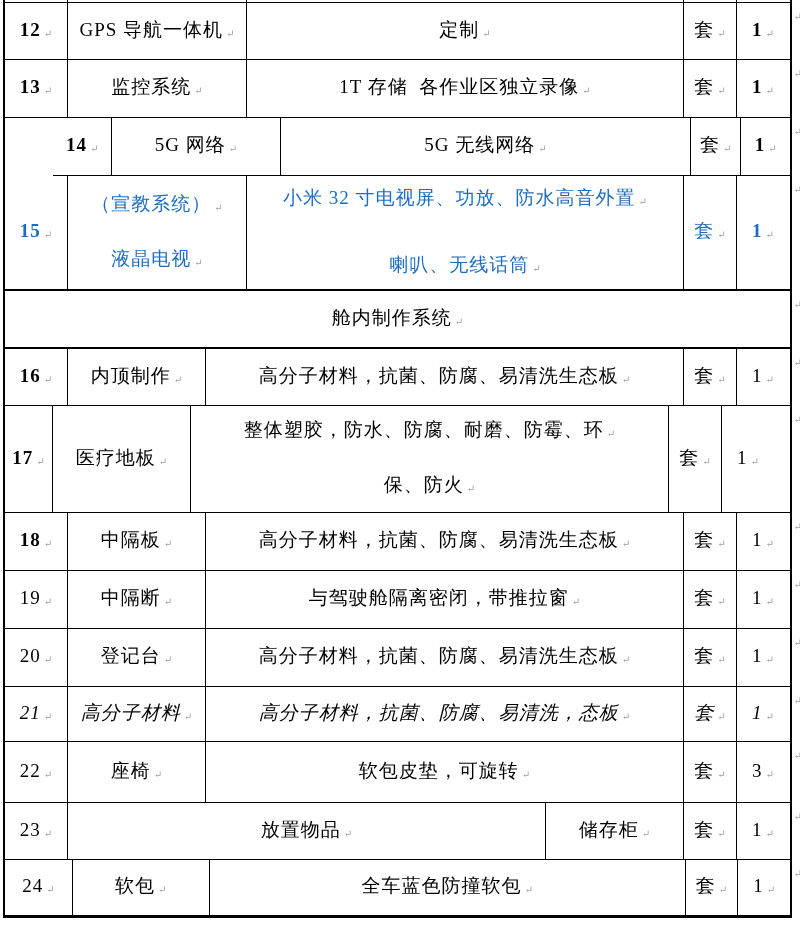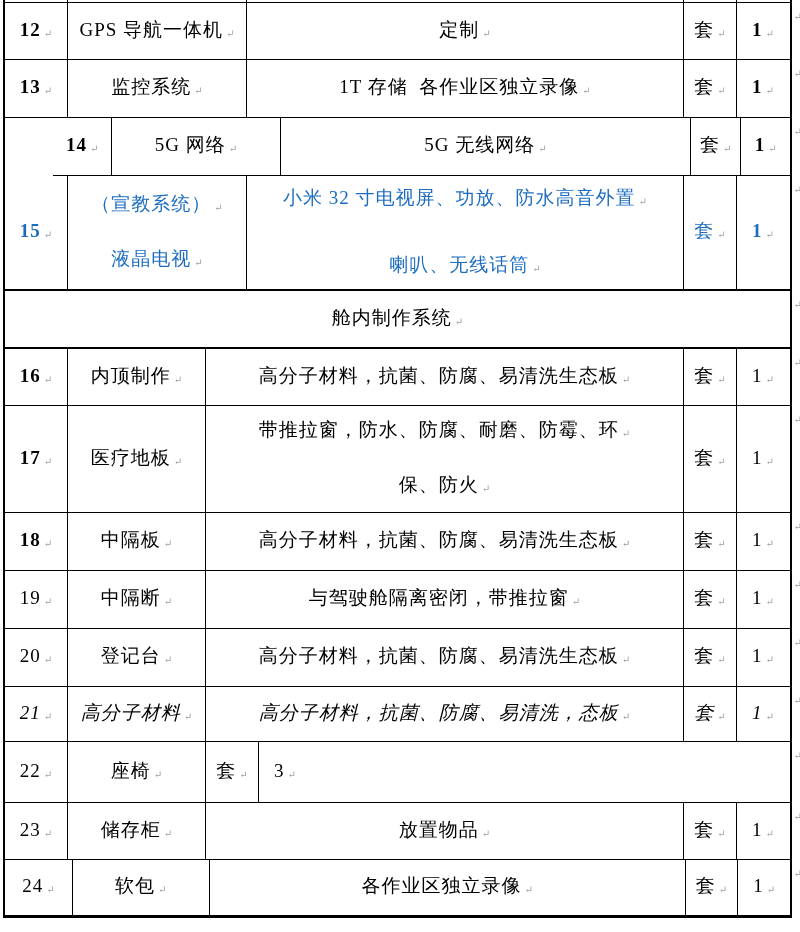--- a/index.html
+++ b/index.html
@@ -125,28 +125,28 @@
         </div>
         <div class="cell" style="width: 53px;">
           <div class="line"><span>套</span><span class="mark">↵</span></div>
         </div>
         <div class="cell last" style="width: 52px;">
           <div class="line"><span>1</span><span class="mark">↵</span></div>
         </div>
         <span class="rowmark">↵</span>
       </div>
       <div class="row" style="height: 107px;">
-        <div class="cell" style="width: 63px;">
+        <div class="cell" style="width: 48px;">
           <div class="line bold"><span>17</span><span class="mark">↵</span></div>
         </div>
         <div class="cell" style="width: 138px;">
           <div class="line"><span>医疗地板</span><span class="mark">↵</span></div>
         </div>
         <div class="cell" style="width: 478px;">
-          <div class="line"><span>带推拉窗，防水、防腐、耐磨、防霉、环</span><span class="mark">↵</span></div>
+          <div class="line"><span>整体塑胶，防水、防腐、耐磨、防霉、环</span><span class="mark">↵</span></div>
           <div class="line"><span>保、防火</span><span class="mark">↵</span></div>
         </div>
         <div class="cell" style="width: 53px;">
           <div class="line"><span>套</span><span class="mark">↵</span></div>
         </div>
         <div class="cell last" style="width: 52px;">
           <div class="line"><span>1</span><span class="mark">↵</span></div>
         </div>
         <span class="rowmark">↵</span>
       </div>
@@ -222,55 +222,58 @@
         </div>
         <span class="rowmark">↵</span>
       </div>
       <div class="row" style="height: 61px;">
         <div class="cell" style="width: 63px;">
           <div class="line"><span>22</span><span class="mark">↵</span></div>
         </div>
         <div class="cell" style="width: 138px;">
           <div class="line"><span>座椅</span><span class="mark">↵</span></div>
         </div>
+        <div class="cell" style="width: 478px;">
+          <div class="line"><span>软包皮垫，可旋转</span><span class="mark">↵</span></div>
+        </div>
         <div class="cell" style="width: 53px;">
           <div class="line"><span>套</span><span class="mark">↵</span></div>
         </div>
         <div class="cell last" style="width: 52px;">
           <div class="line"><span>3</span><span class="mark">↵</span></div>
         </div>
         <span class="rowmark">↵</span>
       </div>
       <div class="row" style="height: 57px;">
         <div class="cell" style="width: 63px;">
           <div class="line"><span>23</span><span class="mark">↵</span></div>
         </div>
+        <div class="cell" style="width: 478px;">
+          <div class="line"><span>放置物品</span><span class="mark">↵</span></div>
+        </div>
         <div class="cell" style="width: 138px;">
           <div class="line"><span>储存柜</span><span class="mark">↵</span></div>
-        </div>
-        <div class="cell" style="width: 478px;">
-          <div class="line"><span>放置物品</span><span class="mark">↵</span></div>
         </div>
         <div class="cell" style="width: 53px;">
           <div class="line"><span>套</span><span class="mark">↵</span></div>
         </div>
         <div class="cell last" style="width: 52px;">
           <div class="line"><span>1</span><span class="mark">↵</span></div>
         </div>
         <span class="rowmark">↵</span>
       </div>
       <div class="row bb0" style="height: 55px;">
         <div class="cell" style="width: 68px;">
           <div class="line"><span>24</span><span class="mark">↵</span></div>
         </div>
         <div class="cell" style="width: 138px;">
           <div class="line"><span>软包</span><span class="mark">↵</span></div>
         </div>
         <div class="cell" style="width: 478px;">
-          <div class="line"><span>各作业区独立录像</span><span class="mark">↵</span></div>
+          <div class="line"><span>全车蓝色防撞软包</span><span class="mark">↵</span></div>
         </div>
         <div class="cell" style="width: 53px;">
           <div class="line"><span>套</span><span class="mark">↵</span></div>
         </div>
         <div class="cell last" style="width: 52px;">
           <div class="line"><span>1</span><span class="mark">↵</span></div>
         </div>
         <span class="rowmark">↵</span>
       </div>
     </div>

